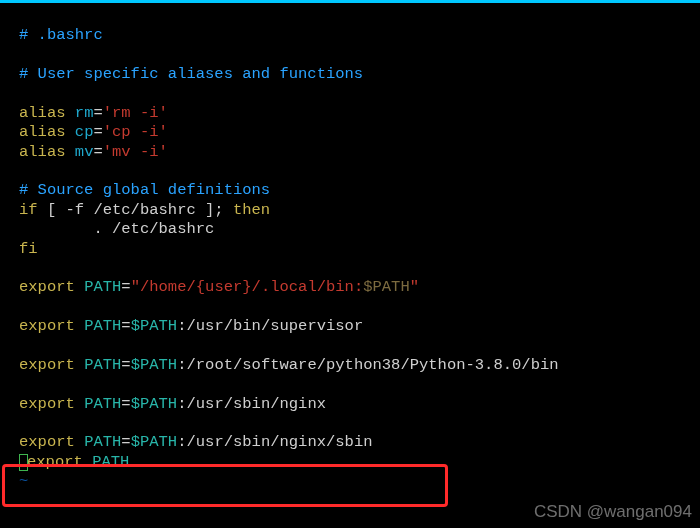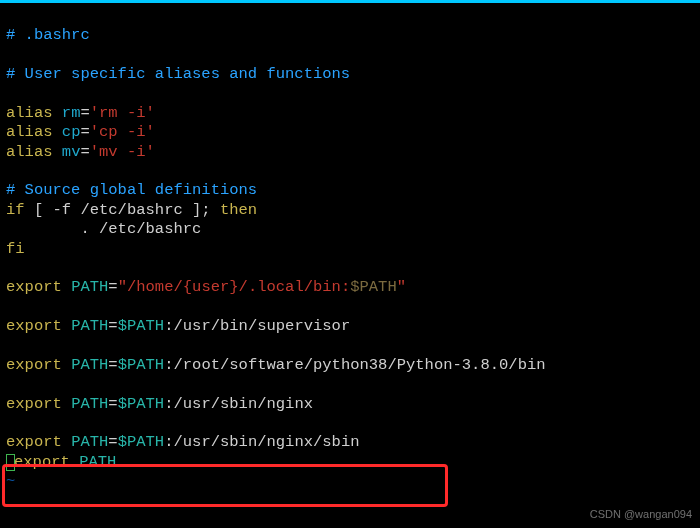--- a/index.html
+++ b/index.html
@@ -11,20 +11,21 @@
     font-size: 15.5px;
     line-height: 1.25;
     position: relative;
     overflow: hidden;
     border-top: 3px solid #00c8ff;
   }
   .editor {
     padding: 4px 4px 6px 6px;
     white-space: pre;
     color: #ddd;
+    margin-left: 13px;
   }
   .cmt  { color: #2aa3ff; }           
   .kw   { color: #c9b54f; }           
   .str  { color: #c43a2f; }           
   .var  { color: #28b5a9; }           
   .doll { color: #7b6a3f; }           
   .ident{ color: #1fa8cc; }           
   .plain{ color: #cfcfcf; }
   .tilde{ color: #0a52a0; }
   .cursor {
@@ -40,21 +41,21 @@
     border: 3px solid #ff2a2a;
     border-radius: 4px;
     pointer-events: none;
   }
   .watermark {
     position: absolute;
     right: 8px;
     bottom: 6px;
     color: rgba(200,200,200,0.55);
     font-family: Arial, sans-serif;
-    font-size: 11px;
+    font-size: 17px;
     text-align: right;
   }
 </style>
 </head>
 <body>
 
 <div class="editor">
 <span class="cmt"># .bashrc</span>
 
 <span class="cmt"># User specific aliases and functions</span>

